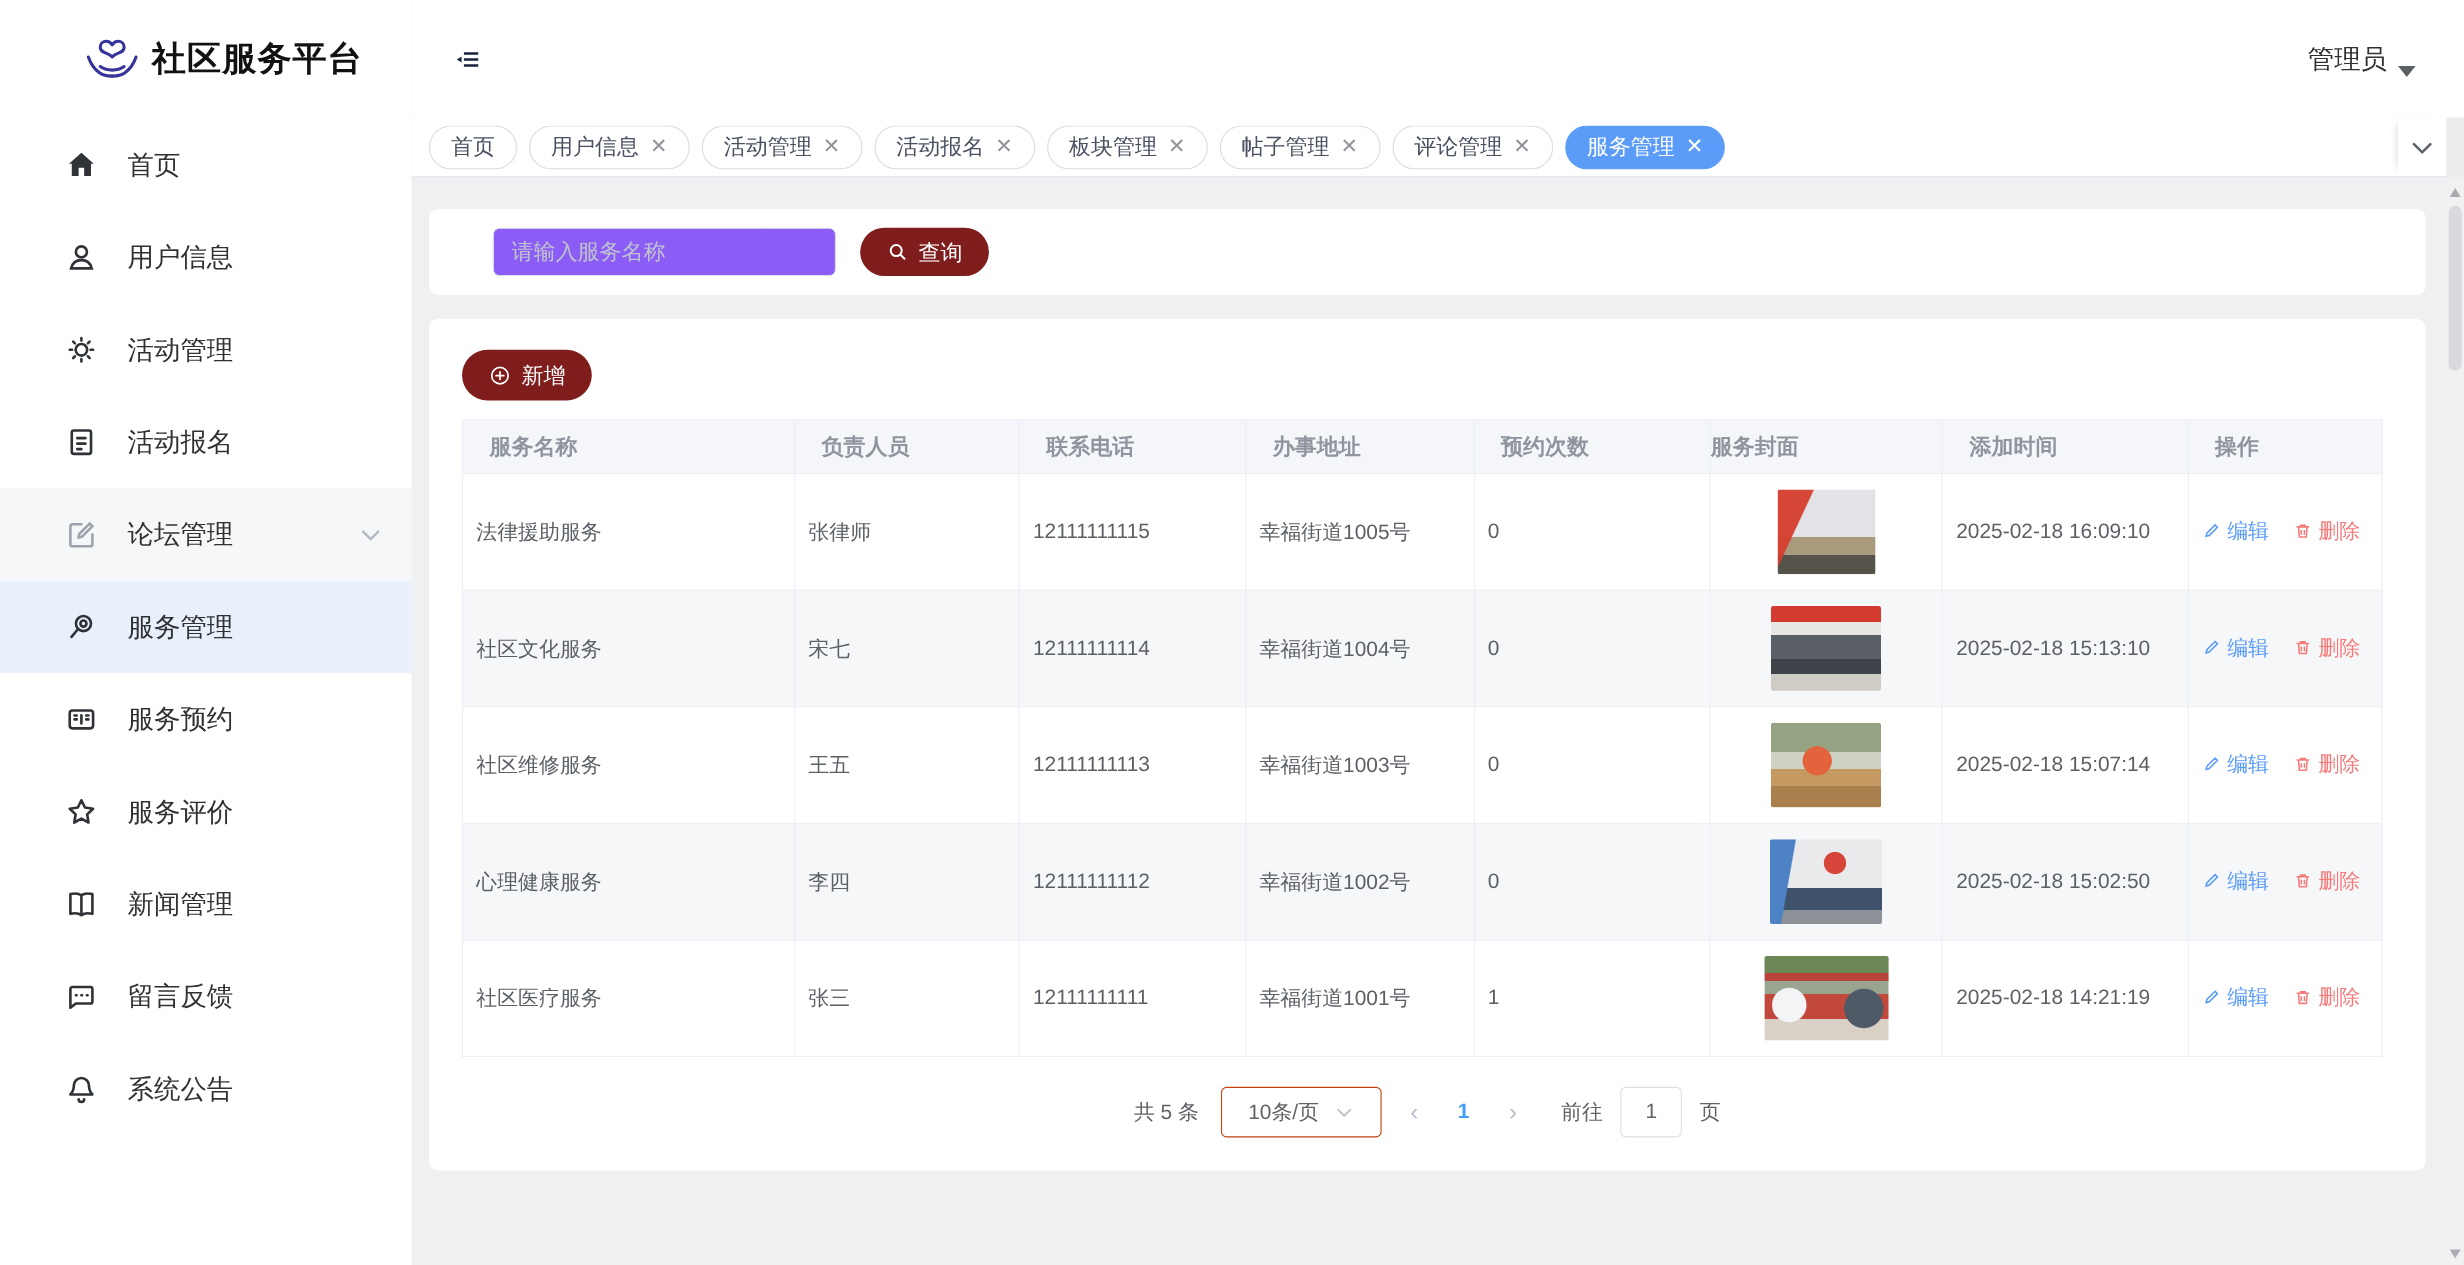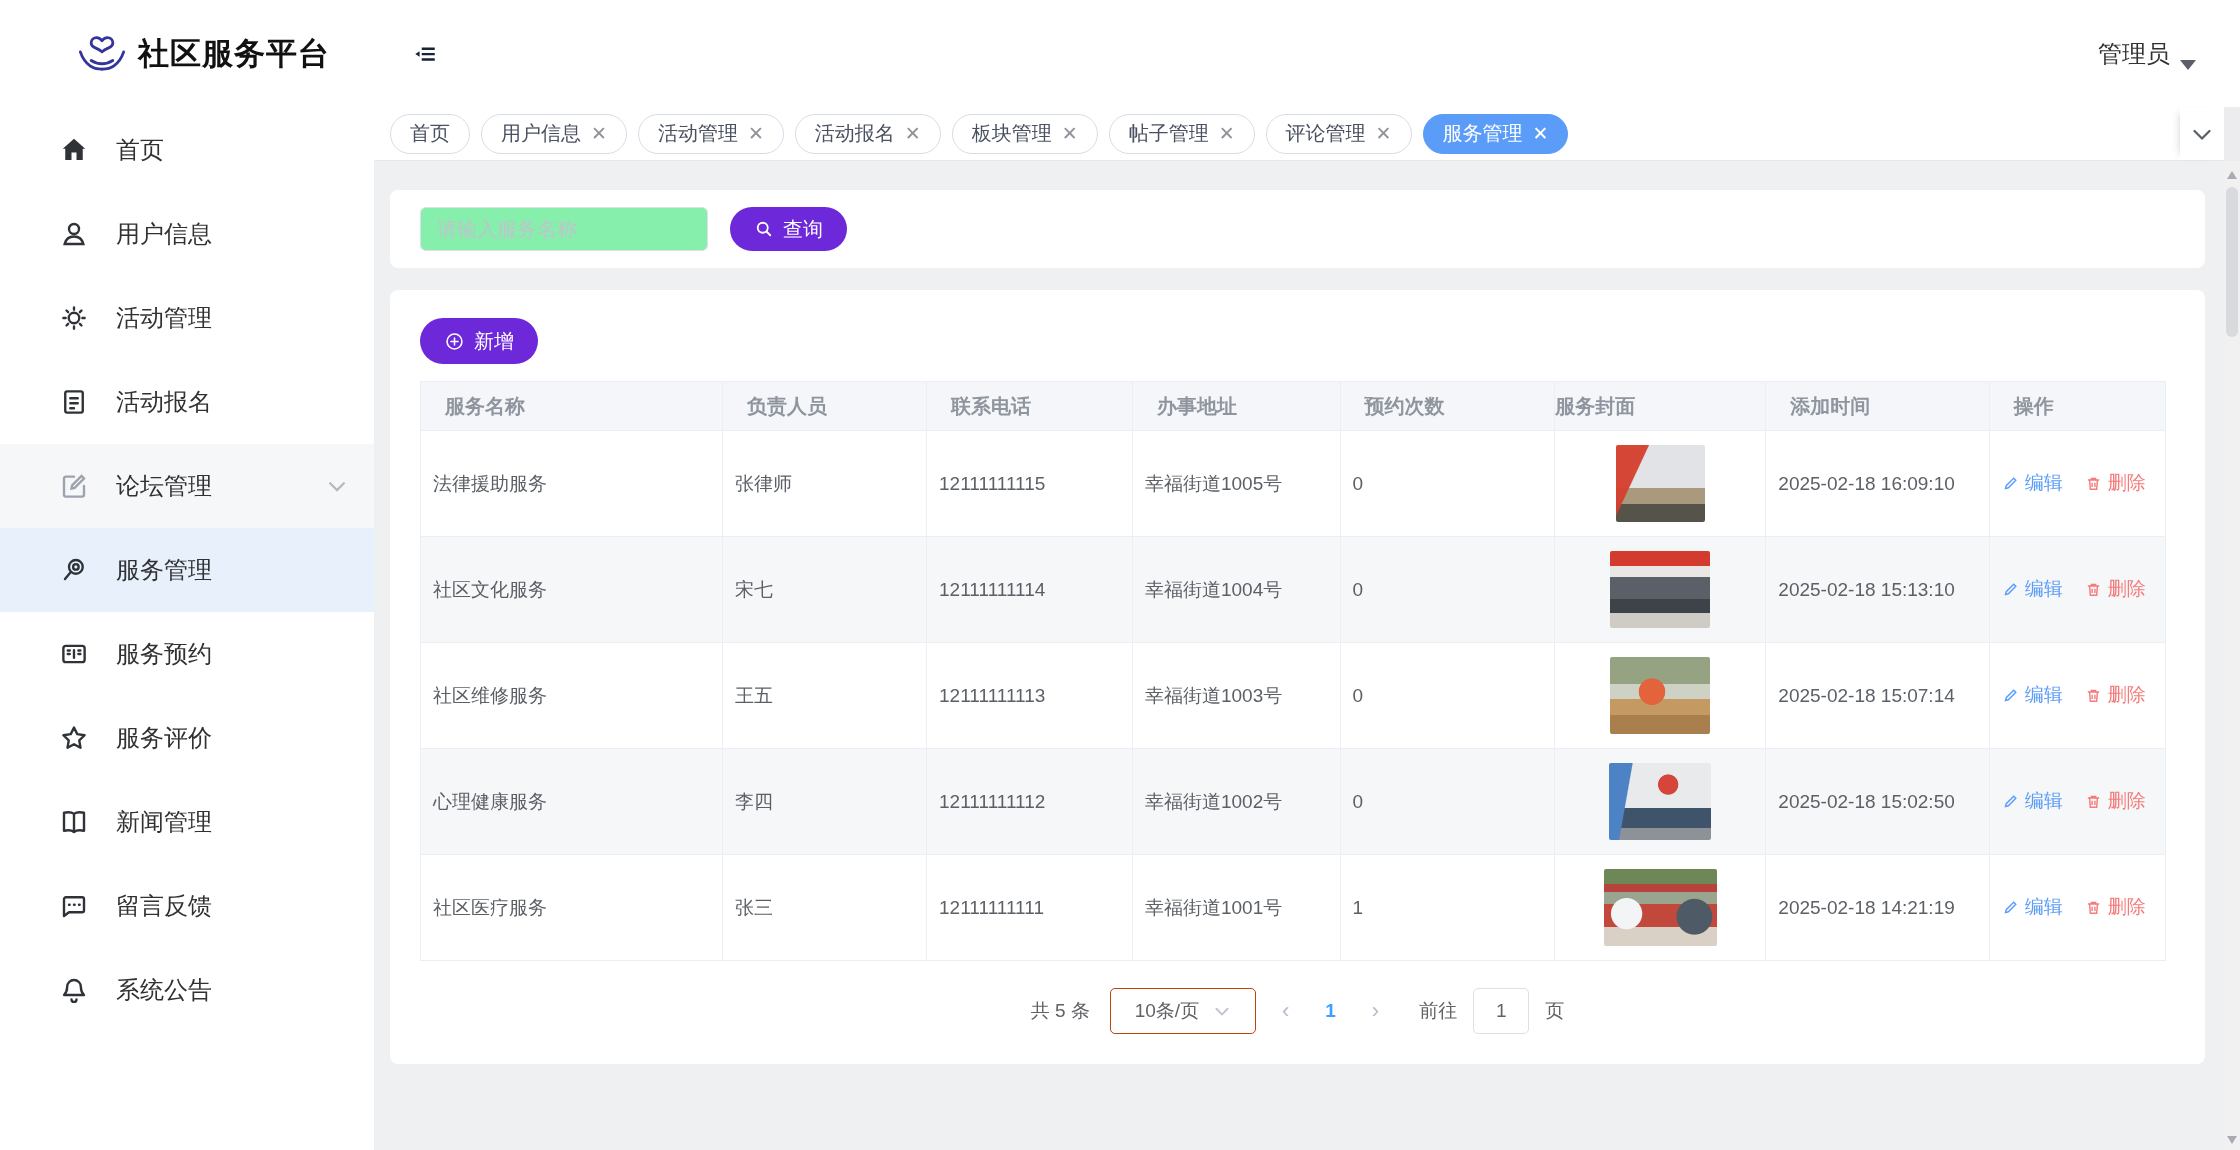--- a/index.html
+++ b/index.html
@@ -31,25 +31,25 @@
   .tabbar { position:absolute; left:374px; top:107px; width:1850px; height:54px; background:#fff; border-bottom:1px solid #e6e8eb; display:flex; align-items:center; padding-left:16px; z-index:2; }
   .tabs { display:flex; align-items:center; gap:11px; flex:1; overflow:hidden; }
   .tab { height:40px; border:1px solid #d8dce5; border-radius:21px; background:#fff; display:flex; align-items:center; padding:0 19px; font-size:20px; color:#495060; cursor:pointer; white-space:nowrap; }
   .tab .tab-close { margin-left:10px; font-size:19px; color:#909399; line-height:1; }
   .tab.is-active { background:#5a9cf8; border-color:#5a9cf8; color:#fff; }
   .tab.is-active .tab-close { color:#fff; }
   .tab-overflow { width:44px; height:53px; display:flex; align-items:center; justify-content:center; color:#5a6066; background:#fff; box-shadow:-6px 0 8px -6px rgba(0,0,0,.18); cursor:pointer; margin-left:auto; }
 
   
   .search-card { position:absolute; left:390px; top:190px; width:1815px; height:78px; background:#fff; border-radius:8px; display:flex; align-items:center; padding-left:30px; gap:22px; }
-  .text-input { width:288px; height:44px; border:1px solid #dcdfe6; border-radius:6px; font-size:20px; padding:0 16px; color:#303133; font-family:inherit; background:#86efac; }
+  .text-input { width:312px; height:44px; border:1px solid #dcdfe6; border-radius:6px; font-size:20px; padding:0 16px; color:#303133; font-family:inherit; background:#8b5cf6;margin-left:28px; }
   .text-input::placeholder { color:#bfc4cc; }
   .fake-select { width:288px; height:44px; border:1px solid #dcdfe6; border-radius:6px; display:flex; align-items:center; justify-content:space-between; padding:0 14px 0 16px; cursor:pointer; background:#fff; }
   .fake-select .ph { font-size:20px; color:#bfc4cc; }
-  .btn { border:none; border-radius:22px; height:44px; background:#6d28d9; color:#fff; font-size:20px; display:inline-flex; align-items:center; justify-content:center; gap:9px; padding:0 24px; cursor:pointer; font-family:inherit; }
+  .btn { border:none; border-radius:22px; height:44px; background:#7f1d1d; color:#fff; font-size:20px; display:inline-flex; align-items:center; justify-content:center; gap:9px; padding:0 24px; cursor:pointer; font-family:inherit; }
 
   .main-card { position:absolute; left:390px; top:290px; width:1815px; height:774px; background:#fff; border-radius:8px; padding:28px 30px 0 30px; }
   .add-btn { height:46px; border-radius:23px;align-items:center; }
 
   
   table.grid { border-collapse:collapse; table-layout:fixed; width:1746px; margin-top:17px; }
   table.grid th, table.grid td { border:1px solid #ebeef5; font-weight:normal; }
   table.grid th { height:49px; background:#f4f6f9; font-size:20px; font-weight:bold; color:#8f959e; text-align:left; padding:0 0 0 24px; }
   table.grid td { height:106px; font-size:19px; color:#5b5f66; padding:0 0 0 12px; background:#fff; }
   table.grid tr.stripe td { background:#f6f7f9; }

